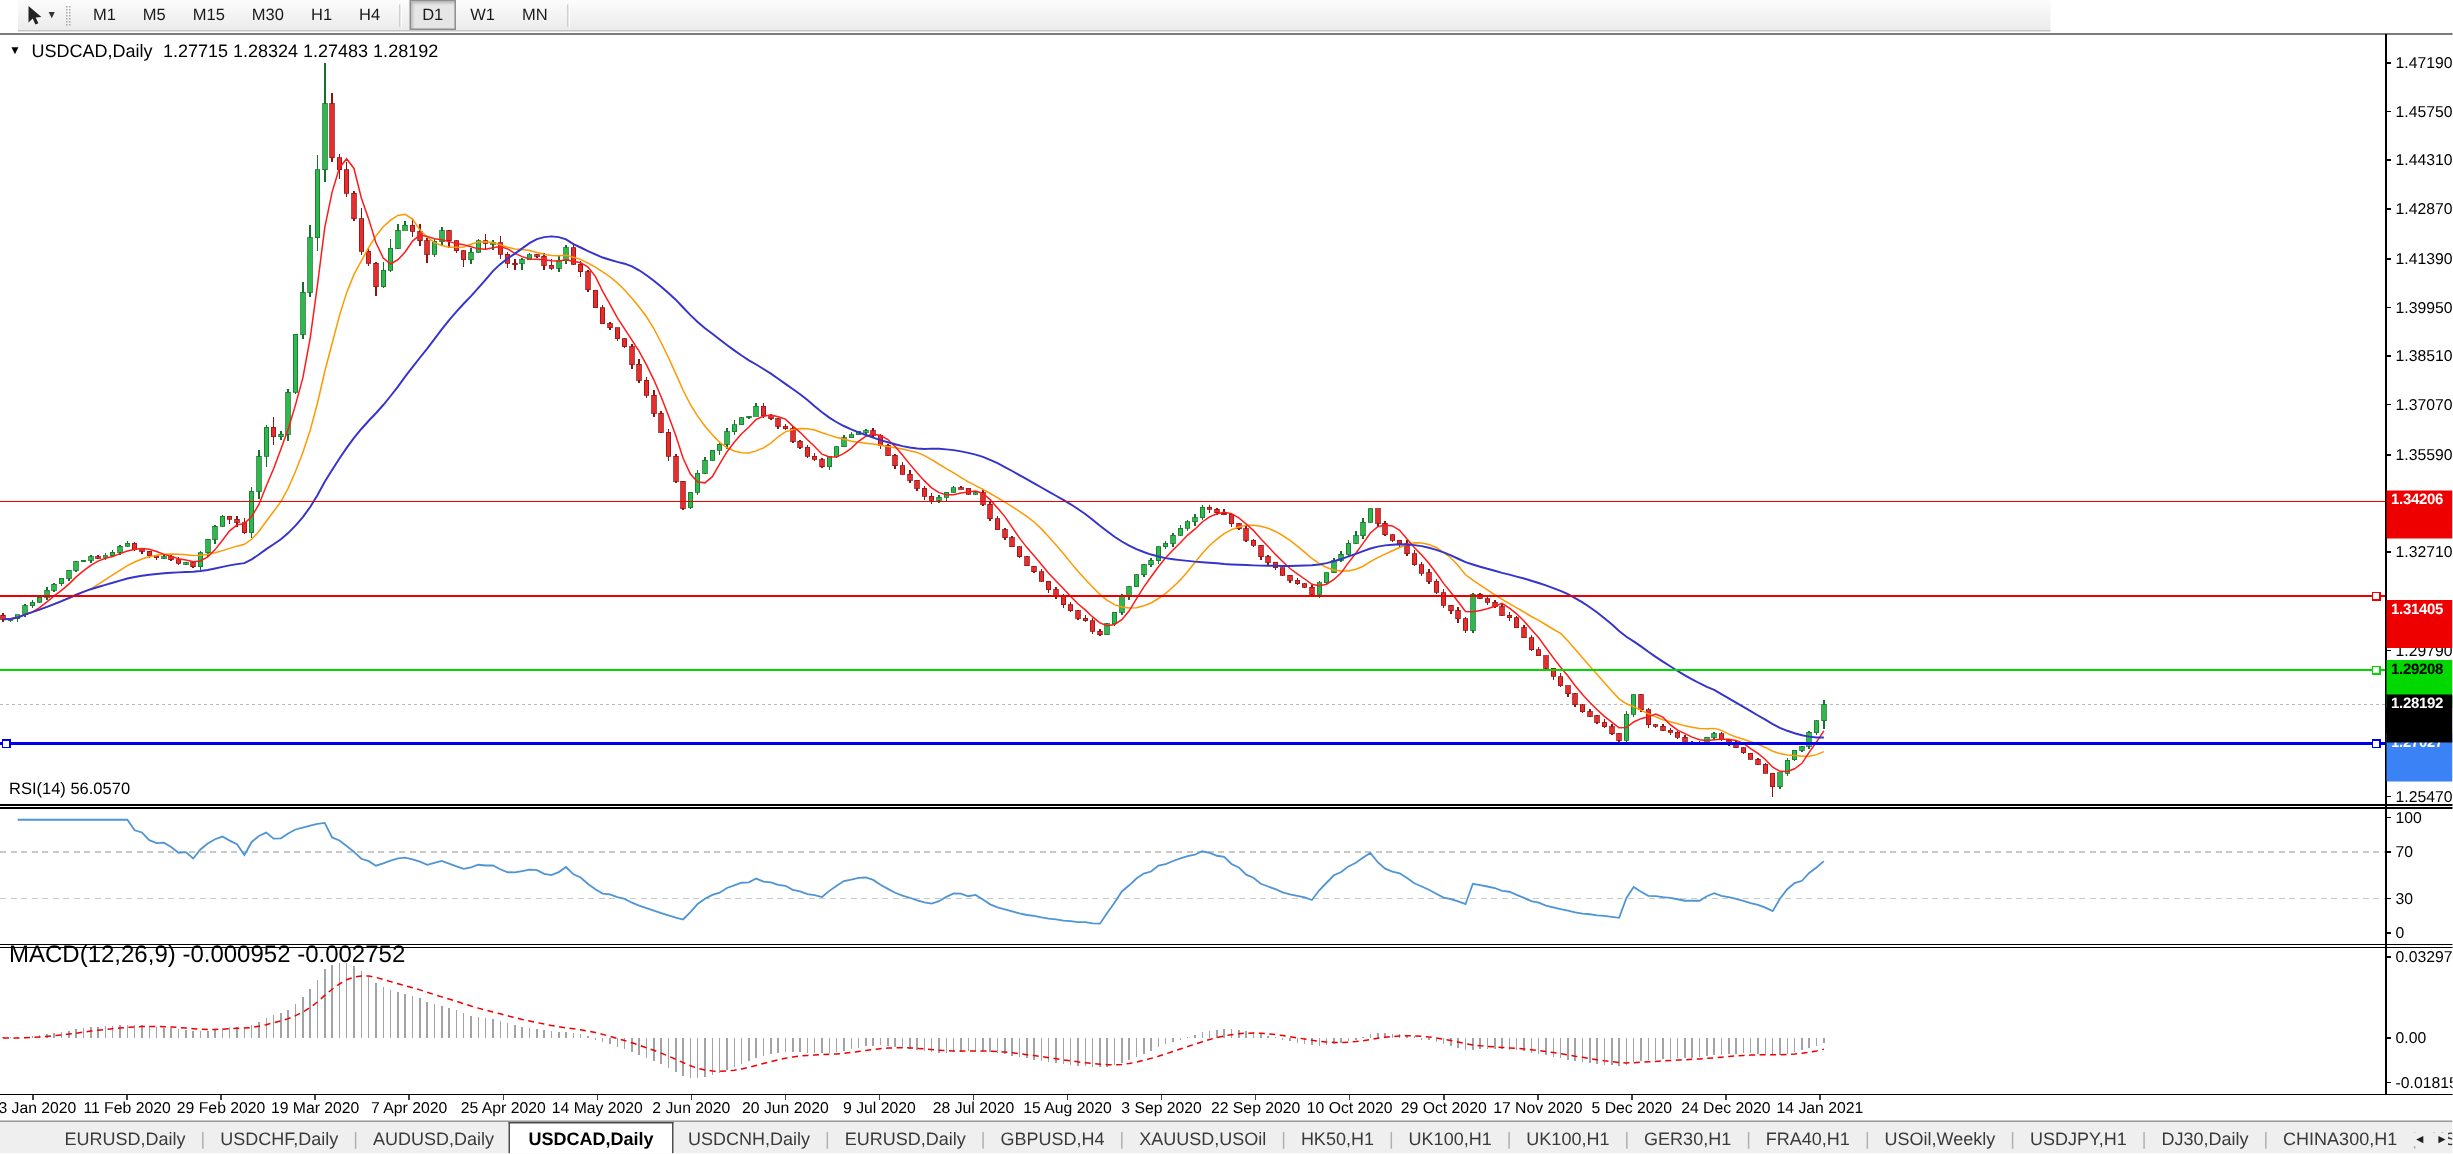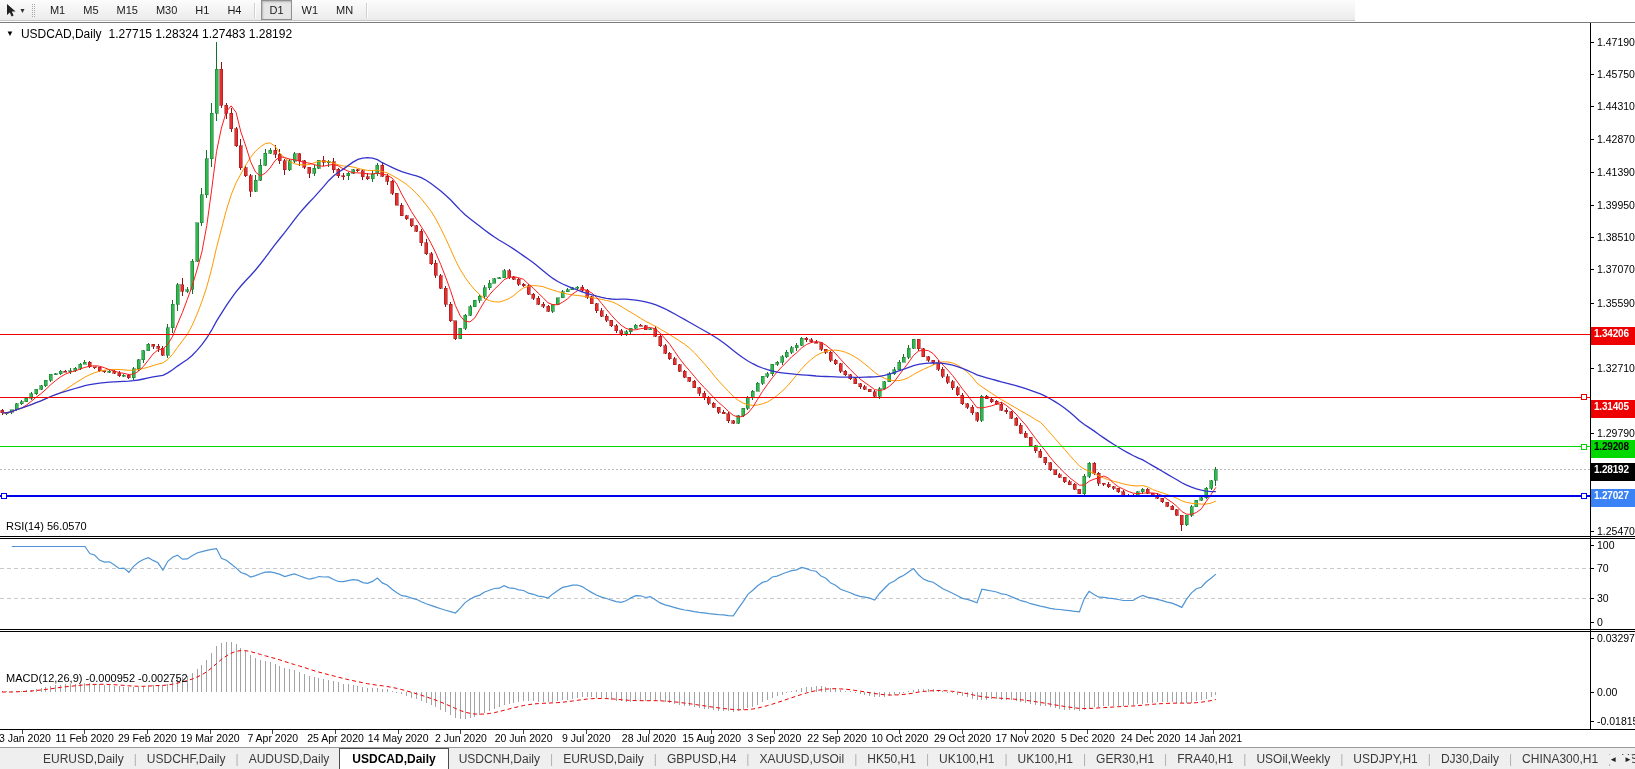--- a/index.html
+++ b/index.html
@@ -1,30 +1,30 @@
 <!DOCTYPE html>
 <html><head>
 <meta charset="utf-8">
 <style>
 *{box-sizing:border-box;margin:0;padding:0}
 html,body{width:1635px;height:769px;overflow:hidden}
 body{position:relative;background:#fff;font-family:"Liberation Sans",sans-serif;color:#000}
-#toolbar{position:absolute;left:0;top:0;width:1355px;height:21px;background:linear-gradient(#fcfcfc,#ebebeb);border-bottom:1px solid #c6c6c6;display:flex;align-items:center;padding-left:4px;z-index:5}
+#toolbar{position:absolute;left:12px;top:0;width:1355px;height:21px;background:linear-gradient(#fcfcfc,#ebebeb);border-bottom:1px solid #c6c6c6;display:flex;align-items:center;padding-left:4px;z-index:5}
 .cursor-ico{display:inline-flex;align-items:center;margin:0 1px 0 2px}
 .tb-caret{font-size:7px;color:#333;margin:0 4px 0 1px}
 .tb-grip{width:3px;height:13px;margin:0 6px 0 2px;border-left:1px dotted #a8a8a8;border-right:1px dotted #a8a8a8}
 .tf-btn{font-size:11px;line-height:14px;color:#1a1a1a;padding:2px 7px;margin:0 1px;border:1px solid transparent;white-space:nowrap}
 .tf-btn.active{background:#e6e6e6;border:1px solid #8f8f8f;box-shadow:inset 1px 1px 2px rgba(0,0,0,.22)}
 .tb-sep{width:2px;height:15px;border-left:1px solid #cfcfcf;border-right:1px solid #fff;margin:0 4px}
 #chart-svg{position:absolute;left:0;top:0;z-index:1}
 #chart-header{position:absolute;left:6px;top:27px;z-index:3;font-size:12px;display:flex;align-items:center;gap:7px;white-space:nowrap}
 #chart-header .caret{font-size:8px;position:relative;top:-1px}
 #rsi-label{position:absolute;left:6px;top:520px;z-index:3;font-size:11px;white-space:nowrap}
-#macd-label{position:absolute;left:6px;top:672px;z-index:3;font-size:11px;white-space:nowrap}
-.badge{position:absolute;left:1591px;width:44px;height:18px;z-index:4;font-size:10px;font-weight:bold;line-height:14px;padding-left:3px;letter-spacing:-0.2px}
+#macd-label{position:absolute;left:6px;top:628px;z-index:3;font-size:16px;white-space:nowrap}
+.badge{position:absolute;left:1591px;width:44px;height:32px;z-index:4;font-size:10px;font-weight:bold;line-height:14px;padding-left:3px;letter-spacing:-0.2px}
 #tabbar{position:absolute;left:0;top:747px;width:1635px;height:22px;background:#efefef;border-top:1px solid #9a9a9a;z-index:5;display:flex;align-items:stretch;padding-left:33px;font-size:12px;color:#3a3a3a;overflow:hidden}
 .tab{padding:4px 10px 0;white-space:nowrap}
 .tab.active{background:#fff;border:1px solid #4c4c4c;border-bottom:none;font-weight:bold;color:#000;padding:3px 12px 0}
 .tab-sep{color:#b0b0b0;padding:4px 0 0}
 .tab-scroll{position:absolute;right:3px;top:7px;font-size:8px;color:#222;display:flex;gap:7px;background:#efefef;padding-left:5px}
 </style>
 </head>
 <body>
 
 <div id="toolbar">

